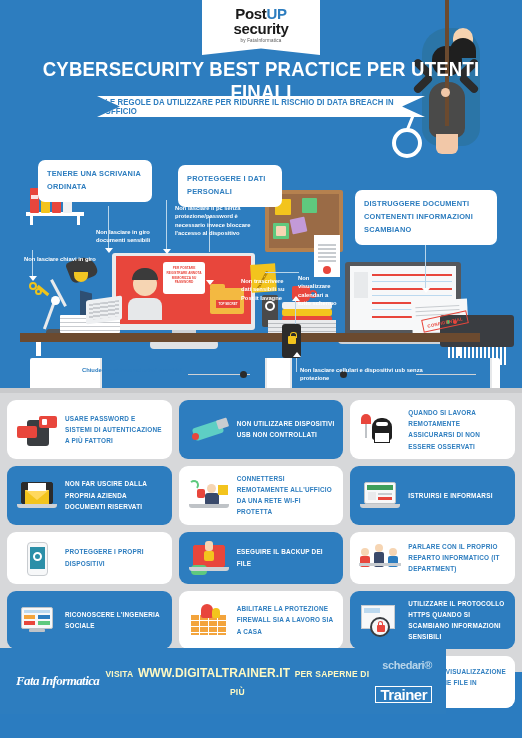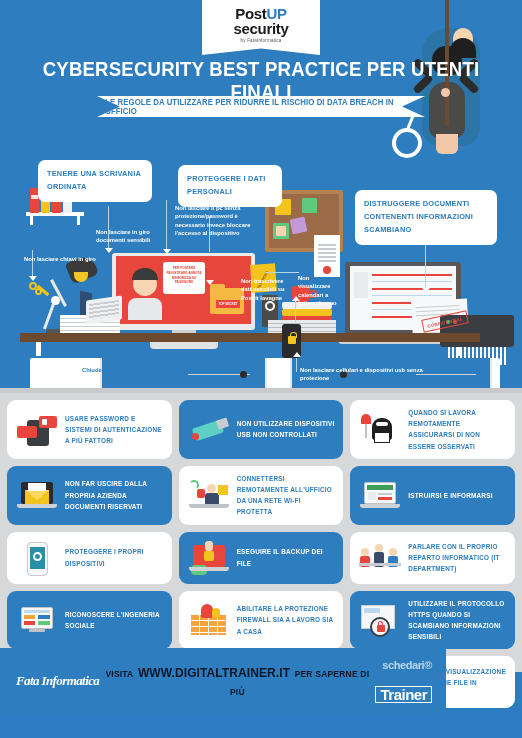--- a/index.html
+++ b/index.html
@@ -189,21 +189,21 @@
   .ic { position: absolute; }
   .ic-screen { left:6px; top:6px; width:32px; height:22px; background:#e9eaec; border-radius:2px; border:1.5px solid #bfc3c7;}
   .ic-base { left:14px; top:28px; width:16px; height:3px; background:#bfc3c7; border-radius:1px;}
   .ic-lt-base { left:2px; top:28px; width:40px; height:4px; background:#cfd2d5; border-radius:0 0 3px 3px;}
 
   
   .footer { position: absolute; left: 0; top: 648px; width: 446px; height: 66px; background: #2d7dbf;
     display: flex; align-items: center; }
   .f-logo { margin-left: 16px; font-size: 13px; font-weight: bold; color: #ffffff; font-style: italic;
     letter-spacing: -0.6px; font-family: "Liberation Serif", serif; }
-  .f-center { flex: 1; text-align: center; color: #0f172a; }
+  .f-center { flex: 1; text-align: center; color: #fef9c3; }
   .f-center .s { font-size: 8.5px; font-weight: bold; letter-spacing: .2px; }
   .f-center .b { font-size: 12px; font-weight: bold; letter-spacing: .1px; }
   .f-right { margin-right: 14px; text-align: right; line-height: 1; }
   .f-right .d1 { font-size: 11px; color: #b8d5ea; font-weight: bold; letter-spacing: -0.4px; }
   .f-right .d2 { font-size: 15px; color: #ffffff; font-weight: bold; letter-spacing: -0.5px;
     border: 1.6px solid #ffffff; padding: 0 4px; display: inline-block; margin-top: 15px;}
   .top-strip { position:absolute; left:0; top:388px; width:522px; height:5px; background:#c9cacc; z-index: 30;}
 </style>
 </head>
 <body>

